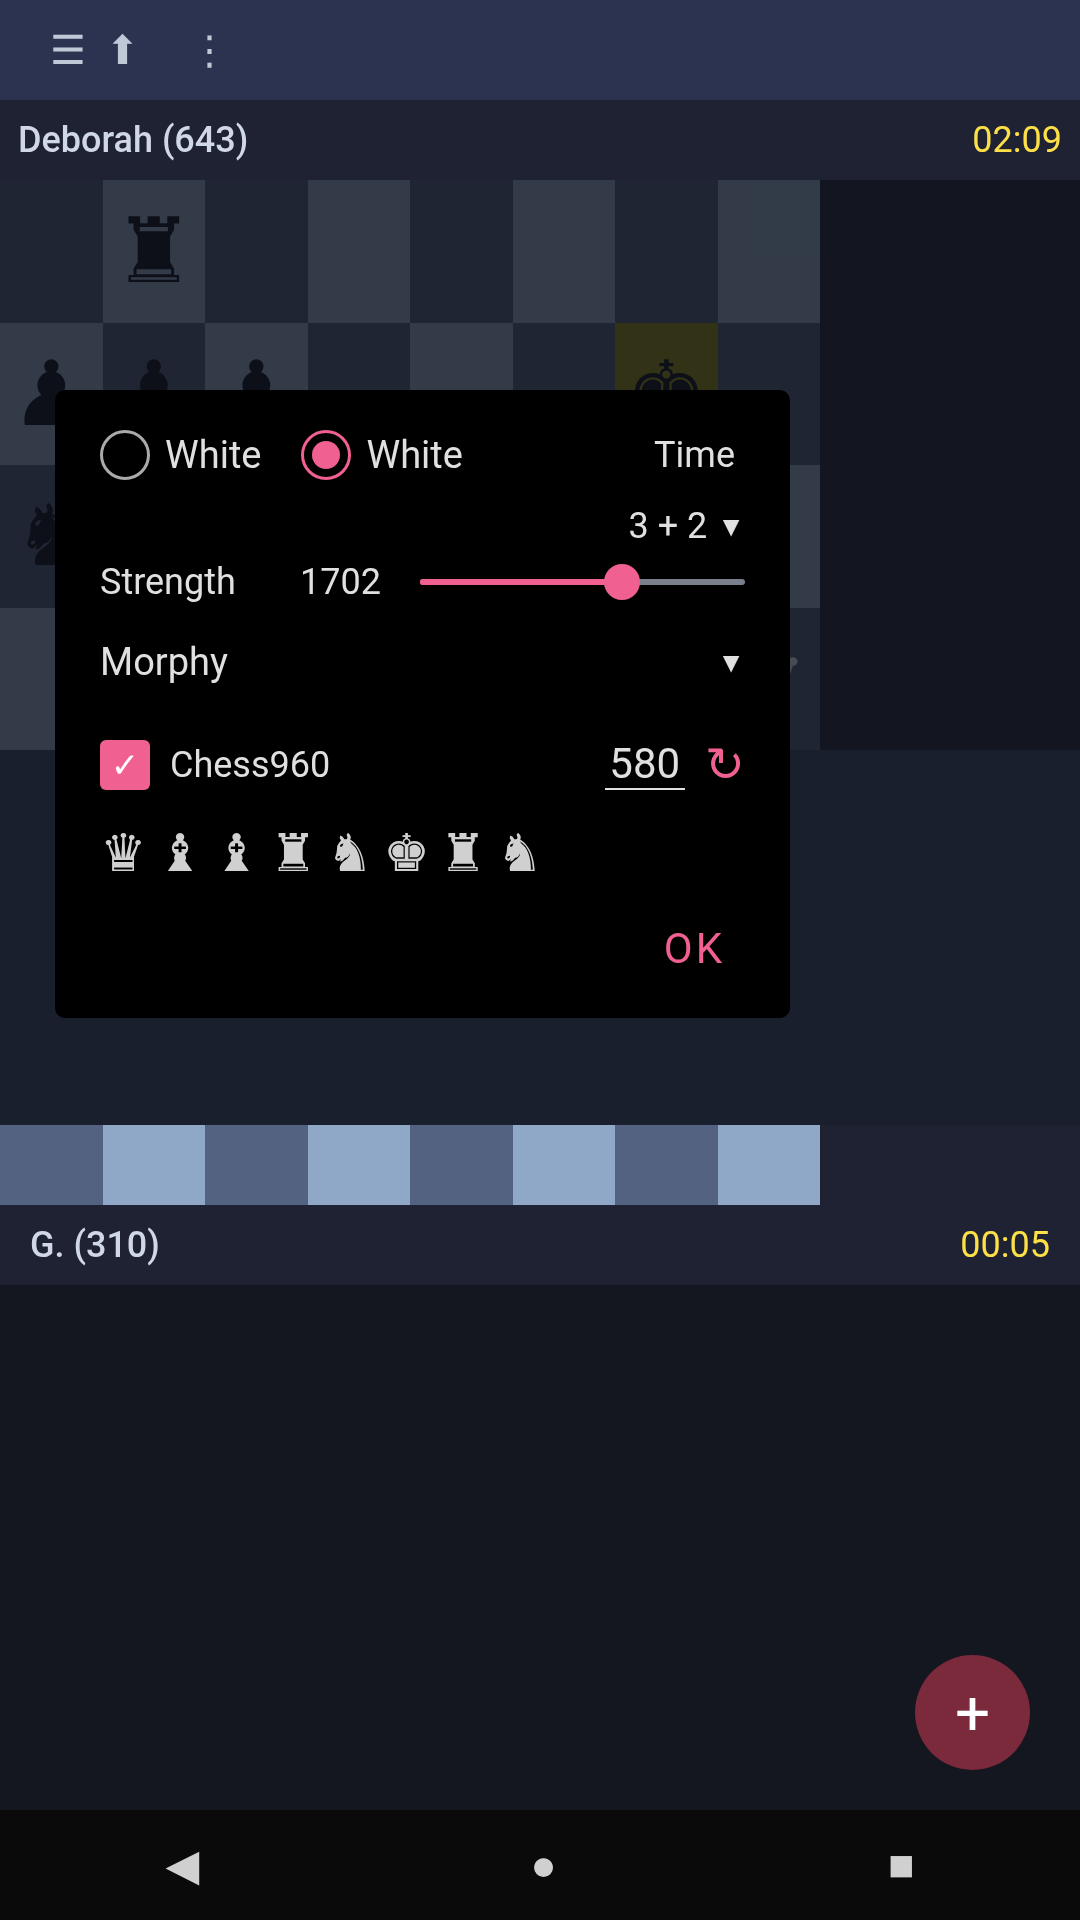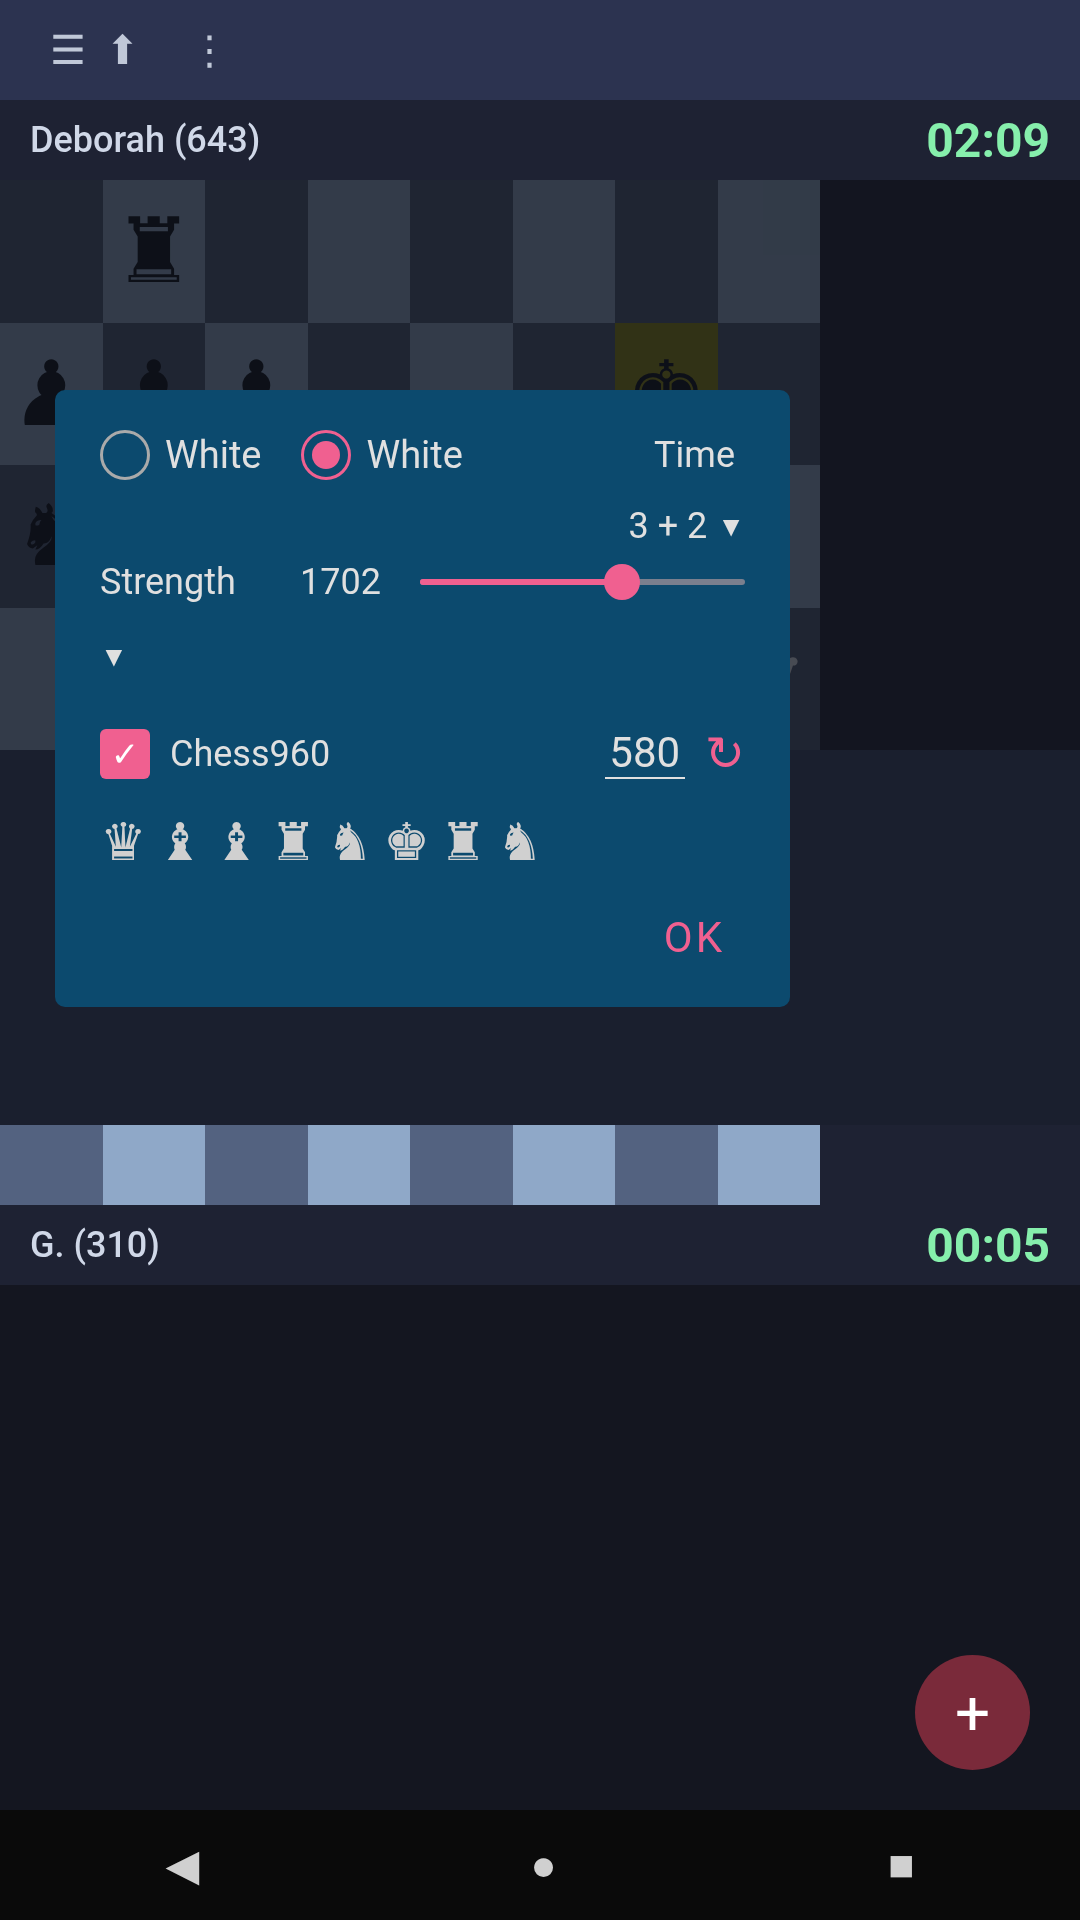--- a/index.html
+++ b/index.html
@@ -39,31 +39,31 @@
     }
 
     
     .player-bar {
       width: 100%;
       height: 80px;
       background: #1e2233;
       display: flex;
       align-items: center;
       justify-content: space-between;
-      padding: 0 30px;
+      padding: 0 18px;
     }
     .player-bar-name {
       color: #d0d8e8;
       font-size: 36px;
       font-weight: 500;
     }
     .player-bar-time {
-      color: #86efac;
-      font-size: 48px;
-      font-weight: 700;
+      color: #fde047;
+      font-size: 36px;
+      font-weight: 400;
     }
 
     
     .chess-board-area {
       width: 100%;
       height: 570px;
       position: relative;
       background: #2a3048;
       overflow: hidden;
     }
@@ -89,21 +89,21 @@
     .sq.light { background: #8fa8c8; }
     .sq.dark { background: #536280; }
     .sq.highlight { background: #8b8a2a; }
 
     
     .dialog {
       position: absolute;
       top: 390px;
       left: 55px;
       width: 735px;
-      background: #0c4a6e;
+      background: #000000;
       border-radius: 10px;
       z-index: 30;
       padding: 40px 45px 35px 45px;
     }
 
     
     .radio-row {
       display: flex;
       align-items: center;
       margin-bottom: 20px;
@@ -506,20 +506,21 @@
     <span class="strength-value">1702</span>
     <div class="slider-container">
       <div class="slider-track">
         <div class="slider-fill"></div>
       </div>
       <div class="slider-thumb"></div>
     </div>
   </div>
 
   <div class="opening-row">
+    <span class="opening-label">Morphy</span>
     <span class="opening-arrow">▼</span>
   </div>
 
   <div class="chess960-row">
     <div class="checkbox">
       <span class="checkmark">✓</span>
     </div>
     <span class="chess960-label">Chess960</span>
     <span class="position-number">580</span>
     <span class="refresh-icon">↻</span>

